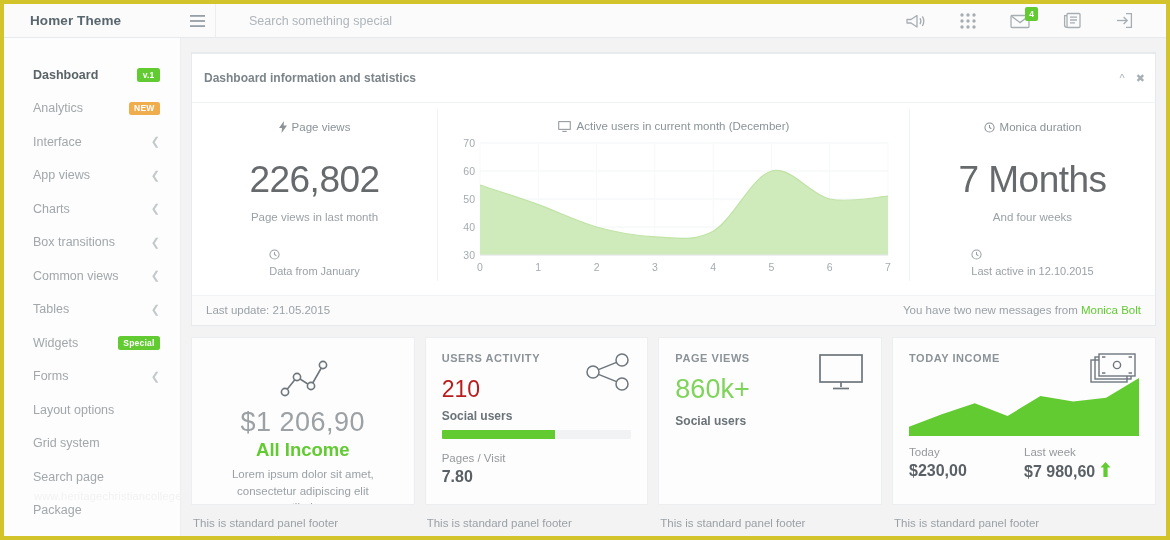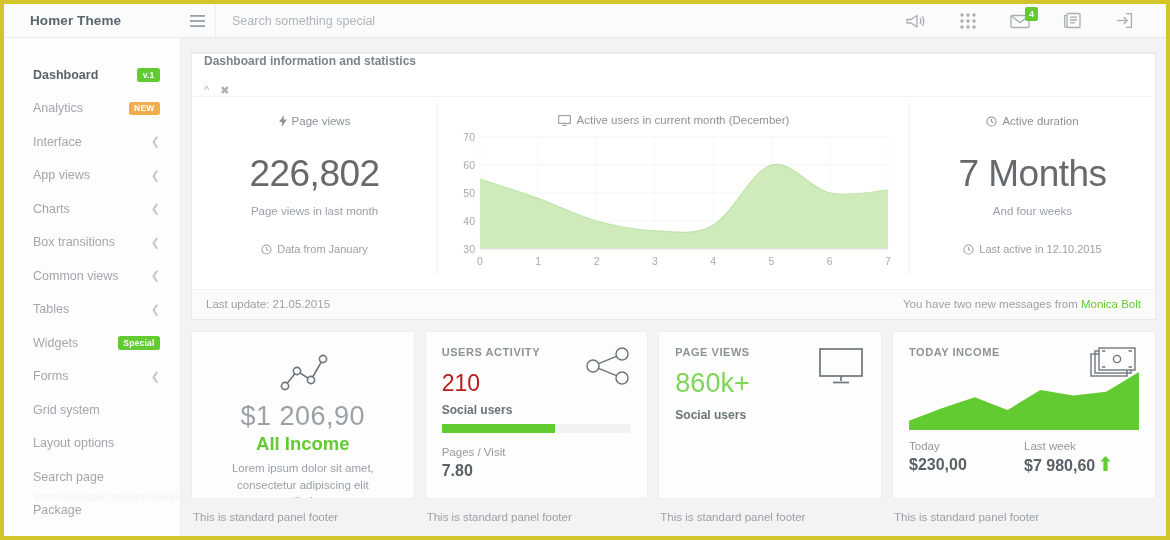--- a/index.html
+++ b/index.html
@@ -29,21 +29,21 @@
     letter-spacing: .1px;
   }
   .hamburger {
     width: 36px; display: flex; align-items: center; justify-content: center;
     color: #97a0a6; cursor: pointer;
   }
   .hamburger svg { display: block; }
   .search-wrap {
     flex: 1; height: 100%;
     border-left: 1px solid #eceeef;
-    display: flex; align-items: center; padding-left: 16px;
+    display: flex; align-items: center; padding-left: 33px;
   }
   .search-input {
     border: 0; outline: 0; background: transparent;
     font-family: "Liberation Sans", sans-serif;
     font-size: 12.5px; color: #9aa1a6; width: 320px;
   }
   .search-input::placeholder { color: #aeb5ba; }
   .nav-icons { display: flex; align-items: center; height: 100%; padding-right: 16px; }
   .nav-icon {
     position: relative; width: 52px; height: 100%;
@@ -86,42 +86,41 @@
     pointer-events: none; letter-spacing: .2px;
   }
   
   .content { position: absolute; top: 34px; left: 177px; right: 0; bottom: 0; padding: 14px 10px 0 10px; }
   .panel {
     background: #ffffff;
     border: 1px solid #e7eaec;
     border-top: 2px solid #e7eaec;
   }
   .panel-head {
-    height: 43px; display: flex; 
+    height: 49px; display: flex; align-items: center;
     padding: 0 10px 0 12px;
     border-bottom: 1px solid #f1f3f4;
-    flex-direction: column;
   }
   .panel-title { flex: 1; font-size: 12px; font-weight: bold; color: #7b848a; }
   .panel-tools { display: flex; gap: 11px; align-items: center; color: #a8b0b5; }
   .panel-tools span { cursor: pointer; font-size: 11px; line-height: 1; }
   
   .hero { display: flex; padding: 6px 0 14px 0; }
   .hero-col { padding: 12px 10px 0 10px; display: flex; flex-direction: column; align-items: center; }
   .hero-col.side { width: 245px; }
   .hero-col.mid { flex: 1; border-left: 1px solid #f0f2f3; border-right: 1px solid #f0f2f3; padding-top: 11px; }
   .hero-cap {
     font-size: 11.5px; color: #8b9398; display: flex; align-items: center; gap: 5px;
   }
   .hero-big {
     font-size: 37px; font-weight: normal; color: #676a6c;
     margin-top: 28px; letter-spacing: -0.5px; line-height: 1;
   }
   .hero-sub { font-size: 11.5px; color: #9aa1a6; margin-top: 13px; }
-  .hero-foot { font-size: 11px; color: #9aa1a6; margin-top: 26px; display: flex; align-items: center; gap: 5px; }
+  .hero-foot { font-size: 11px; color: #9aa1a6; margin-top: 26px; display: flex; gap: 5px; flex-direction: column; }
   .chart-title { font-size: 11.5px; color: #8b9398; display: flex; align-items: center; gap: 6px; }
   .chartbox { margin-top: 5px; }
   .panel-foot {
     display: flex; align-items: center;
     padding: 8px 14px 9px 14px;
     font-size: 11.5px; color: #9aa1a6;
     border-top: 1px solid #f1f3f4;
     background: #fbfbfc;
   }
   .panel-foot .left { flex: 1; }
@@ -264,24 +263,24 @@
     </div>
     <div class="nav-item">
       <span class="lbl">Widgets</span>
       <span class="pill green">Special</span>
     </div>
     <div class="nav-item">
       <span class="lbl">Forms</span>
       <span class="chev">❮</span>
     </div>
     <div class="nav-item">
+      <span class="lbl">Layout options</span>
+    </div>
+    <div class="nav-item">
       <span class="lbl">Grid system</span>
-    </div>
-    <div class="nav-item">
-      <span class="lbl">Layout options</span>
     </div>
     <div class="nav-item">
       <span class="lbl">Search page</span>
     </div>
     <div class="nav-item">
       <span class="lbl">Package</span>
     </div>
     <div class="watermark">www.heritagechristiancollege.com</div>
   </div>
 
@@ -358,21 +357,21 @@
               </svg>
           </div>
         </div>
 
         <div class="hero-col side">
           <div class="hero-cap">
             <svg width="11" height="11" viewBox="0 0 12 12" fill="none" stroke="#8b9398" stroke-width="1.1">
                 <circle cx="6" cy="6" r="5"></circle>
                 <path d="M6 3.2 V6 L8 7.4"></path>
               </svg>
-            <span>Active duration</span>
+            <span>Monica duration</span>
           </div>
           <div class="hero-big">7 Months</div>
           <div class="hero-sub">And four weeks</div>
           <div class="hero-foot">
             <svg width="11" height="11" viewBox="0 0 12 12" fill="none" stroke="#9aa1a6" stroke-width="1.1">
                 <circle cx="6" cy="6" r="5"></circle>
                 <path d="M6 3.2 V6 L8 7.4"></path>
               </svg>
             <span>Last active in 12.10.2015</span>
           </div>

